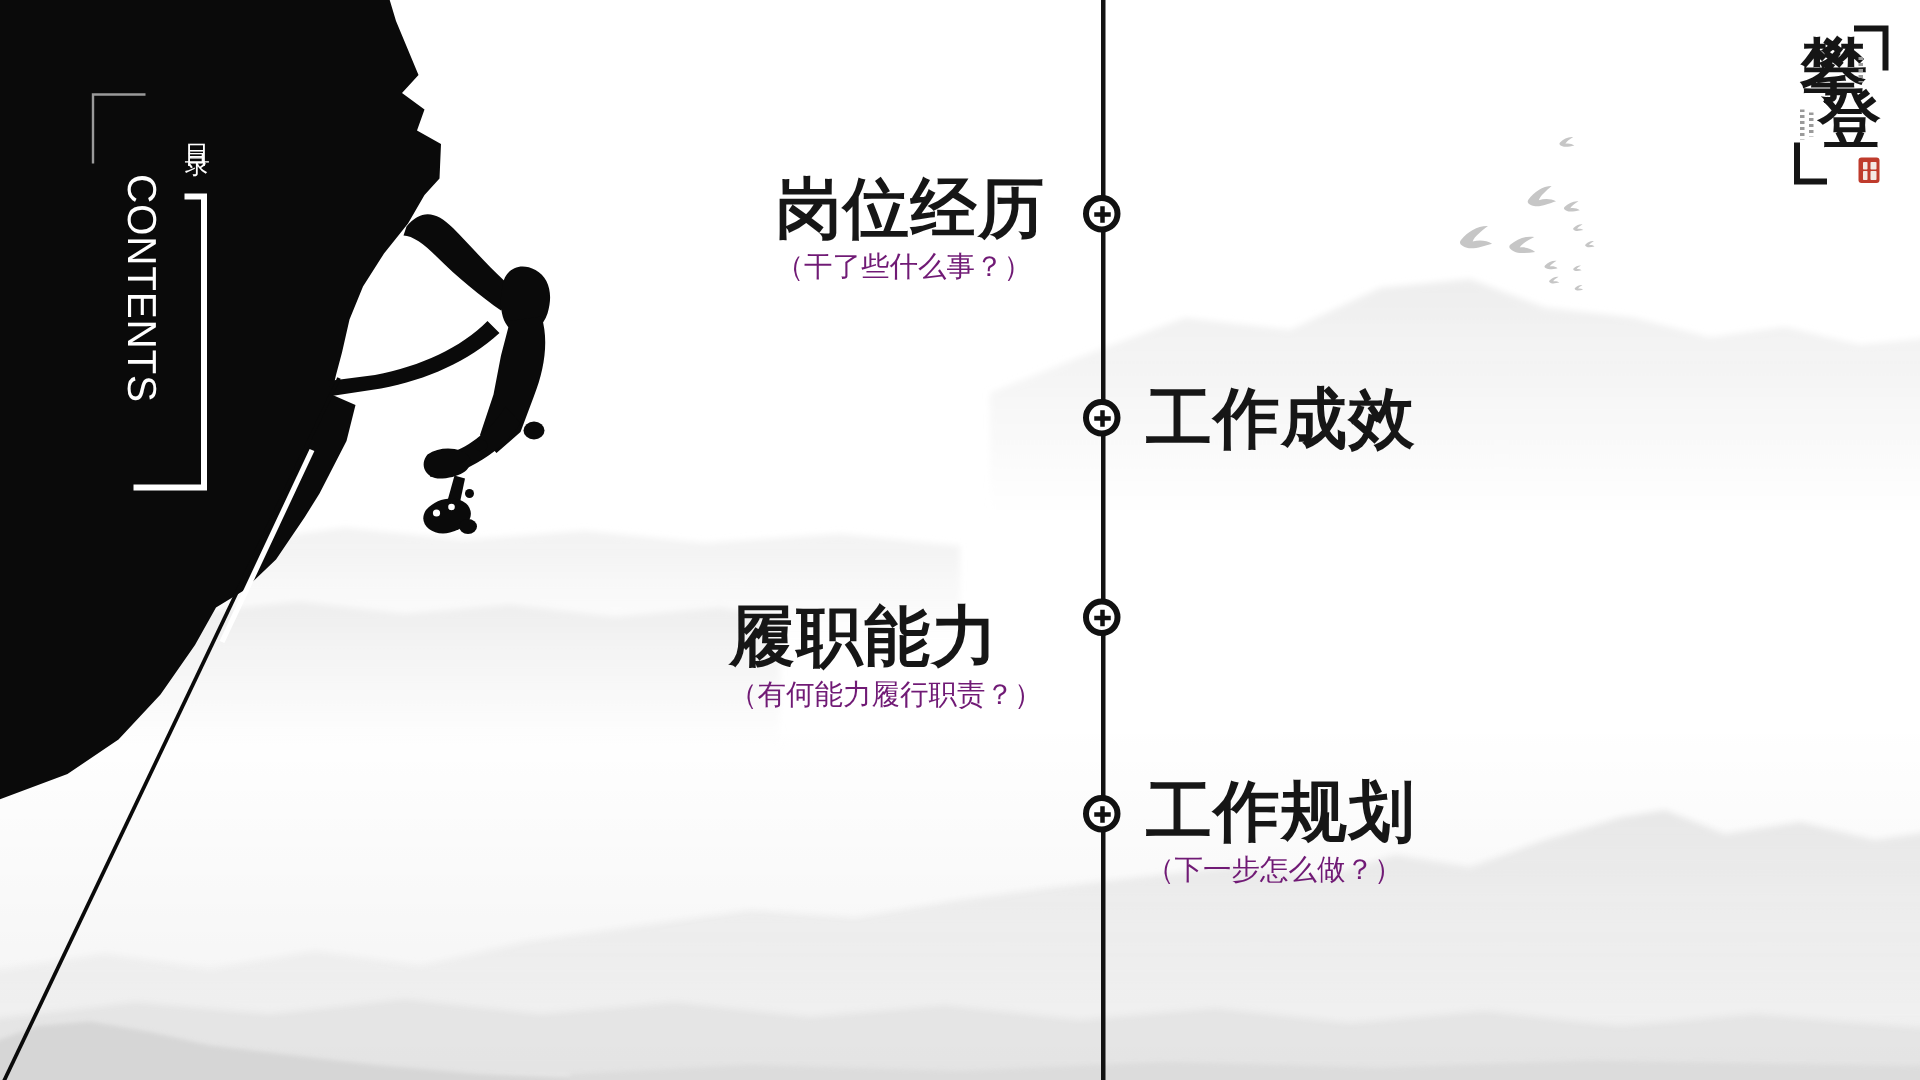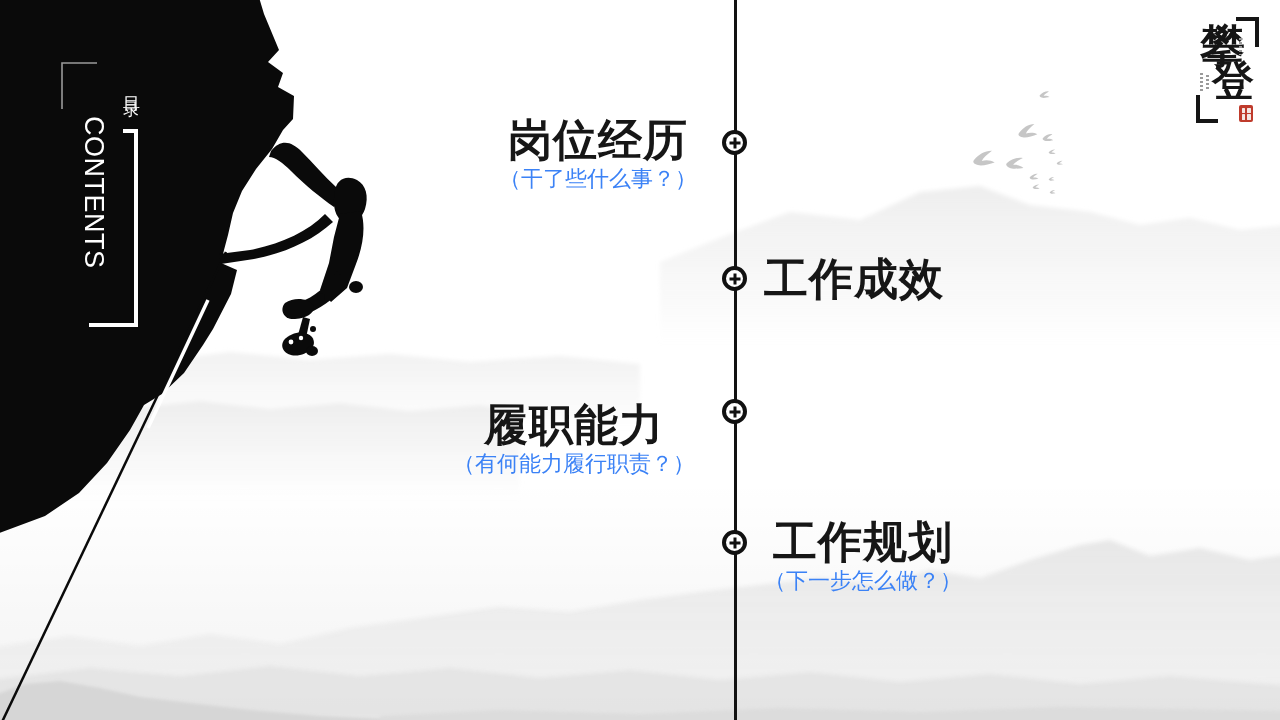--- a/index.html
+++ b/index.html
@@ -11,26 +11,26 @@
 
   
   .timeline{position:absolute;left:734px;top:0;width:3px;height:720px;background:#121212;z-index:3;}
   .marker{position:absolute;width:25px;height:25px;box-sizing:border-box;border:4px solid #111;
           border-radius:50%;background:#fff;z-index:4;}
   .marker::before,.marker::after{content:"";position:absolute;left:50%;top:50%;
           width:11px;height:3px;background:#111;transform:translate(-50%,-50%);}
   .marker::after{transform:translate(-50%,-50%) rotate(90deg);}
 
   
-  .toc-item{position:absolute;z-index:5;text-align:center;}
+  .toc-item{position:absolute;z-index:5;text-align:left;}
   .toc-title{font-size:44px;line-height:48px;font-weight:bold;letter-spacing:1px;
              color:#161616;white-space:nowrap;}
-  .toc-sub{font-size:22px;line-height:24px;margin-top:3px;color:#3b82f6;white-space:nowrap;}
+  .toc-sub{font-size:19px;line-height:24px;margin-top:3px;color:#701a75;white-space:nowrap;}
   #toc-item-1{top:116px;right:583px;}
-  #toc-item-2{top:256px;left:764px;font-family:Liberation Serif, serif;}
+  #toc-item-2{top:256px;left:764px;}
   #toc-item-3{top:401px;right:585px;}
   #toc-item-4{top:518px;left:764px;}
 
   
   .hdr-cn{position:absolute;left:120px;top:83px;z-index:3;color:#ffffff;font-size:17px;
           letter-spacing:5px;writing-mode:vertical-rl;text-orientation:upright;white-space:nowrap;}
   .hdr-en{position:absolute;left:109px;top:116px;z-index:3;color:#ffffff;font-size:27px;
           letter-spacing:0.5px;white-space:nowrap;transform-origin:0 0;transform:rotate(90deg);}
   .hdr-lines{position:absolute;left:0;top:0;z-index:3;}
 

